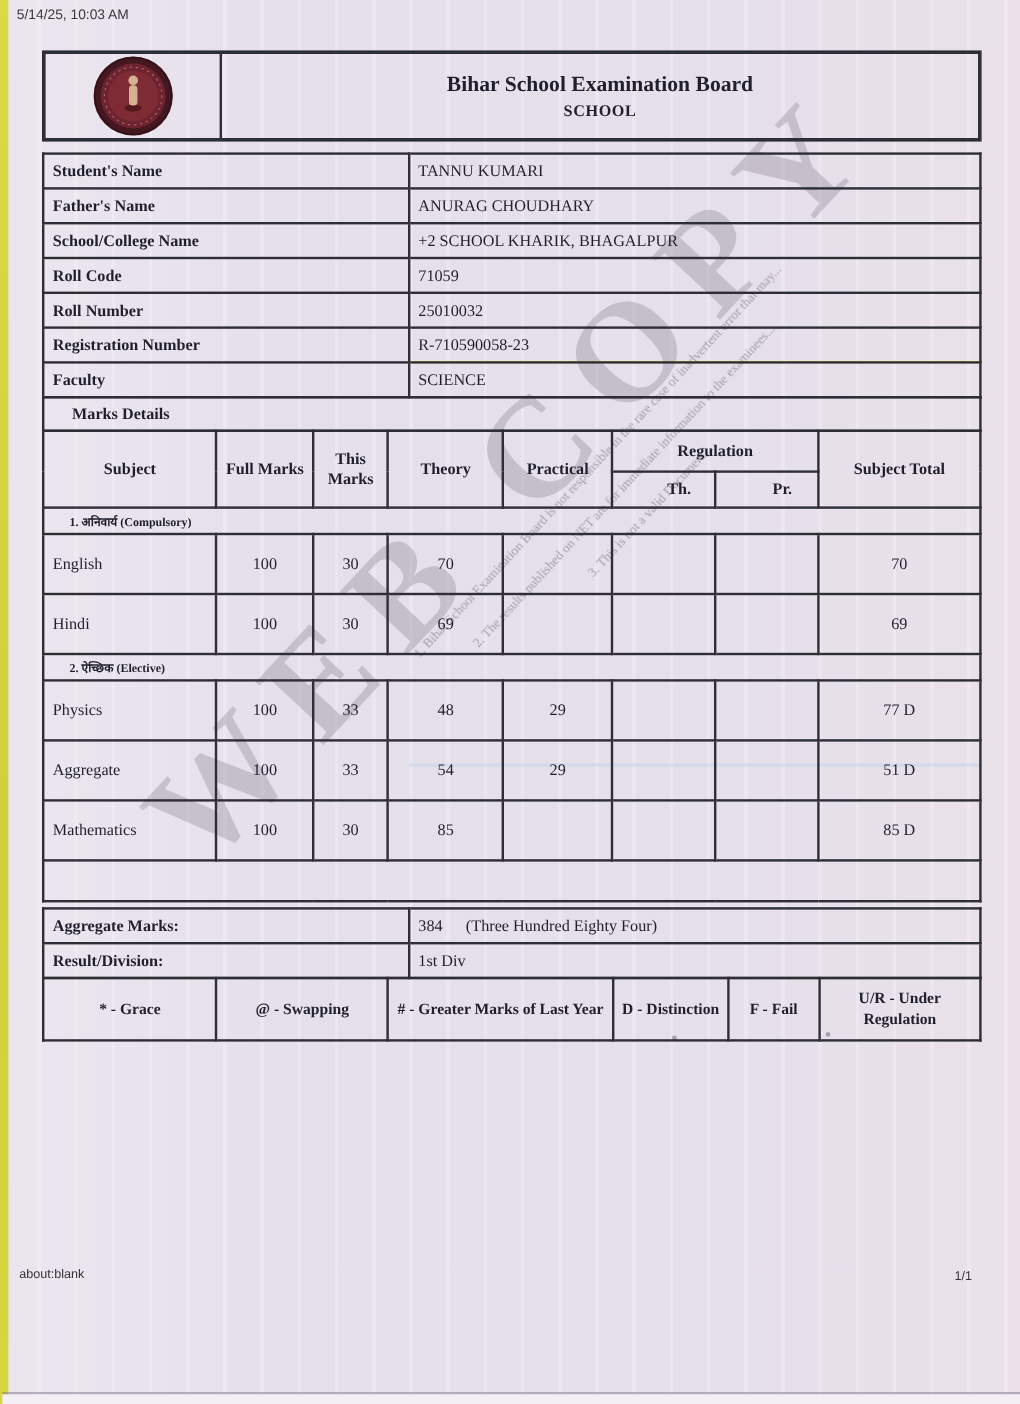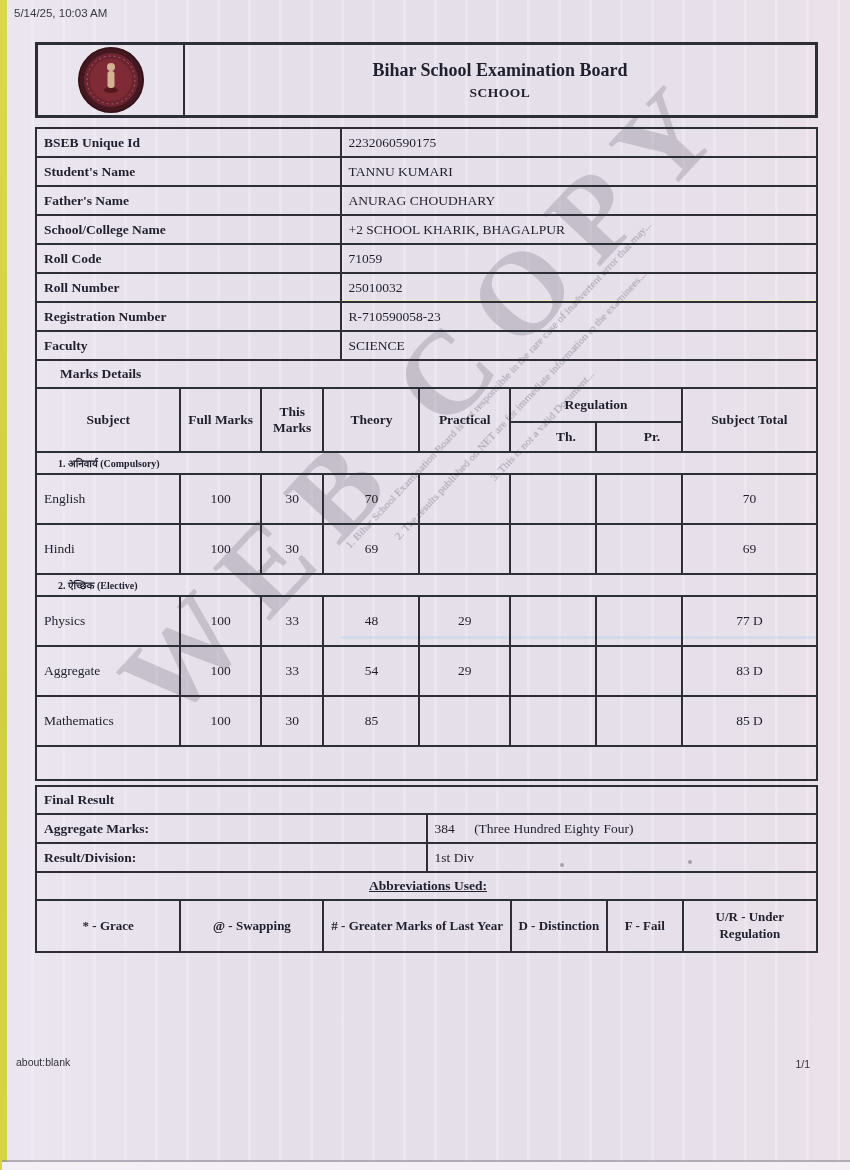--- a/index.html
+++ b/index.html
@@ -133,24 +133,20 @@
       </svg>
     </div>
     <div class="title-cell">
       <div class="l1">Bihar School Examination Board</div>
       <div class="l2">SCHOOL</div>
     </div>
   </div>
 
   <table class="kv">
     <tbody>
-        <tr>
-      <td class="k">BSEB Unique Id</td>
-      <td class="v">2232060590175</td>
-    </tr>
     <tr>
       <td class="k">Student's Name</td>
       <td class="v">TANNU KUMARI</td>
     </tr>
     <tr>
       <td class="k">Father's Name</td>
       <td class="v">ANURAG CHOUDHARY</td>
     </tr>
     <tr>
       <td class="k">School/College Name</td>
@@ -237,58 +233,50 @@
       <td>77 D</td>
     </tr>
     <tr>
       <td class="subj">Aggregate</td>
       <td>100</td>
       <td>33</td>
       <td>54</td>
       <td>29</td>
       <td></td>
       <td></td>
-      <td>83 D</td>
+      <td>51 D</td>
     </tr>
     <tr>
       <td class="subj">Mathematics</td>
       <td>100</td>
       <td>30</td>
       <td>85</td>
       <td></td>
       <td></td>
       <td></td>
       <td>85 D</td>
     </tr>
     <tr>
       <td class="spacer" colspan="8"></td>
     </tr>
   </tbody>
     </table>
 
   <table class="final">
     <tbody>
-        <tr class="title-row">
-      <td colspan="2">Final Result</td>
-    </tr>
     <tr>
       <td class="k">Aggregate Marks:</td>
       <td>
         <span class="agg-num">384</span>
         <span>(Three Hundred Eighty Four)</span>
       </td>
     </tr>
     <tr>
       <td class="k">Result/Division:</td>
       <td>1st Div</td>
-    </tr>
-    <tr class="abbr-title">
-      <td colspan="2">
-        <span>Abbreviations Used:</span>
-      </td>
     </tr>
   </tbody>
     </table>
 
   <table class="abbr">
     <tbody>
         <tr>
       <td class="a1">* - Grace</td>
       <td class="a2">@ - Swapping</td>
       <td class="a3"># - Greater Marks of Last Year</td>

